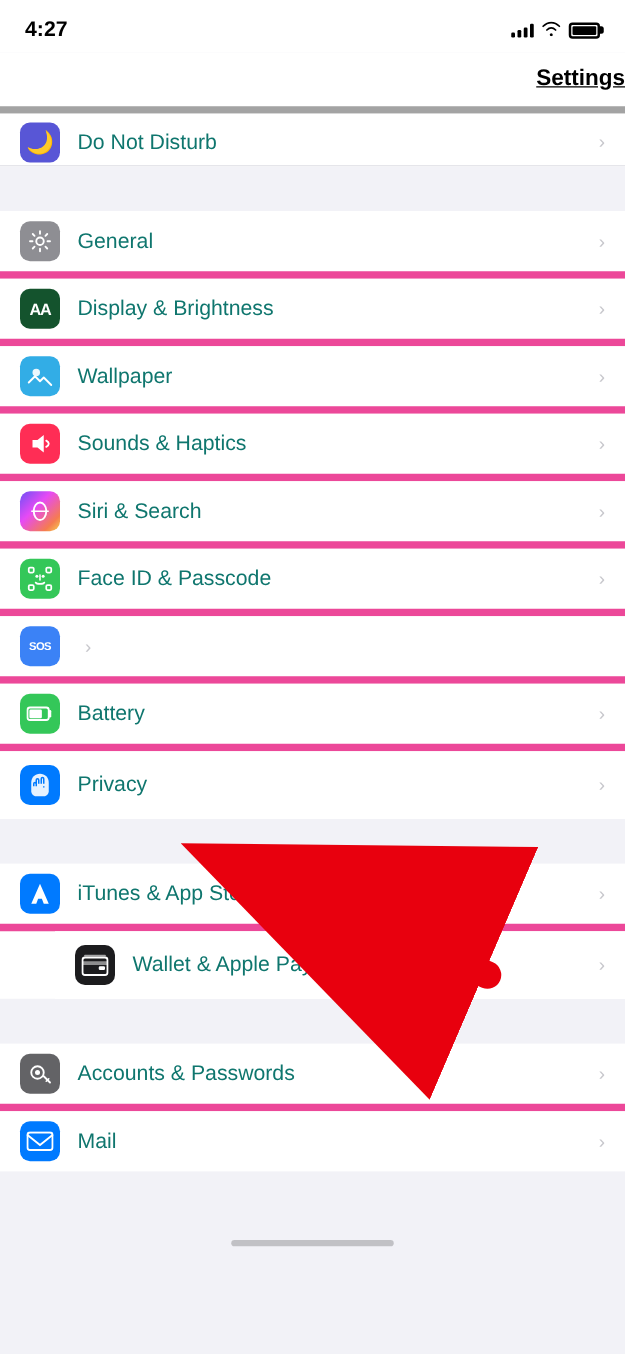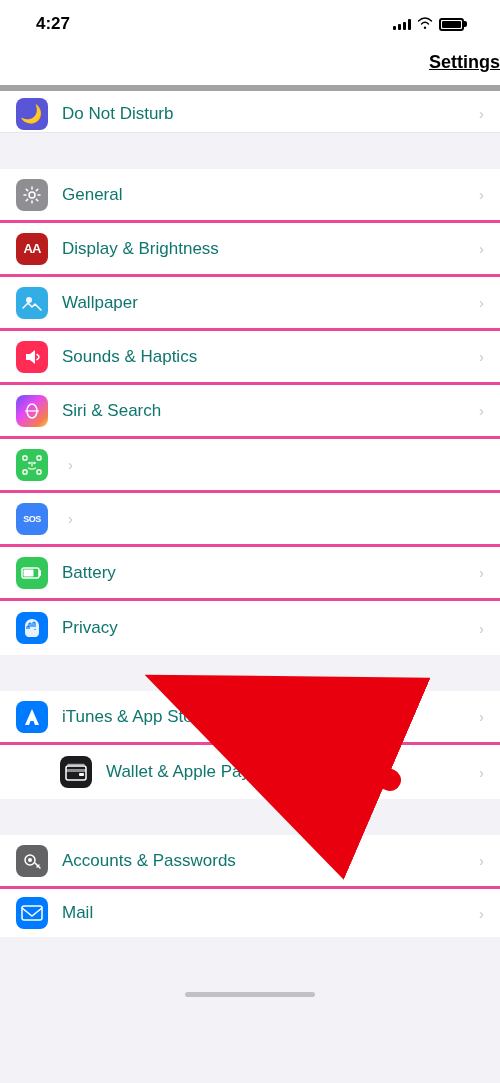--- a/index.html
+++ b/index.html
@@ -10,21 +10,21 @@
       background: #f2f2f7;
       font-family: -apple-system, BlinkMacSystemFont, 'Helvetica Neue', sans-serif;
       overflow-x: hidden;
     }
 
     
     .status-bar {
       display: flex;
       justify-content: space-between;
       align-items: center;
-      padding: 14px 36px 8px;
+      padding: 14px 20px 8px;
       background: #fff;
     }
     .status-time {
       font-size: 17px;
       font-weight: 600;
       color: #000;
     }
     .status-icons {
       display: flex;
       align-items: center;
@@ -92,21 +92,21 @@
     
     .settings-section {
       background: #fff;
       margin-bottom: 2px;
     }
     .settings-row {
       display: flex;
       align-items: center;
       padding: 0 16px;
       min-height: 54px;
-      border-bottom: 3px solid #ec4899;
+      border-bottom: 6px solid #ec4899;
       background: #fff;
       cursor: pointer;
       position: relative;
     }
     .settings-row:last-child {
       border-bottom: none;
     }
     .row-icon {
       width: 32px;
       height: 32px;
@@ -124,21 +124,21 @@
       color: #0f766e;
     }
     .row-chevron {
       color: #c7c7cc;
       font-size: 15px;
       margin-left: 6px;
     }
 
     
     .icon-gray { background: #8e8e93; }
-    .icon-blue { background: #b91c1c; }
+    .icon-blue { background: #14532d; }
     .icon-teal { background: #32ade6; }
     .icon-pink { background: #ff2d55; }
     .icon-purple { background: #5856d6; }
     .icon-green-face { background: #34c759; }
     .icon-red-sos { background: #3b82f6; text-align: center; }
     .icon-green-battery { background: #34c759; }
     .icon-blue-hand { background: #007aff; }
     .icon-blue-appstore { background: #007aff; }
     .icon-gray-key { background: #636366; }
     .icon-blue-mail { background: #007aff; }
@@ -268,20 +268,21 @@
           <rect x="2" y="2" width="4" height="4" rx="1" stroke="white" stroke-width="1.4" fill="none"></rect>
           <rect x="16" y="2" width="4" height="4" rx="1" stroke="white" stroke-width="1.4" fill="none"></rect>
           <rect x="2" y="16" width="4" height="4" rx="1" stroke="white" stroke-width="1.4" fill="none"></rect>
           <rect x="16" y="16" width="4" height="4" rx="1" stroke="white" stroke-width="1.4" fill="none"></rect>
           <circle cx="8.5" cy="9" r="1.2" fill="white"></circle>
           <circle cx="13.5" cy="9" r="1.2" fill="white"></circle>
           <path d="M7.5 14c0.8 1.5 6.2 1.5 7 0" stroke="white" stroke-width="1.3" stroke-linecap="round" fill="none"></path>
           <line x1="11" y1="8" x2="11" y2="12" stroke="white" stroke-width="1.2" stroke-linecap="round"></line>
         </svg>
       </div>
+      <span class="row-label">Face ID &amp; Passcode</span>
       <span class="row-chevron">›</span>
     </div>
 
     <div class="settings-row">
       <div class="row-icon icon-red-sos" style="font-size:9px; font-weight:900; color:white; letter-spacing:-0.5px;">SOS</div>
       <span class="row-chevron">›</span>
     </div>
 
     <div class="settings-row">
       <div class="row-icon icon-green-battery">

